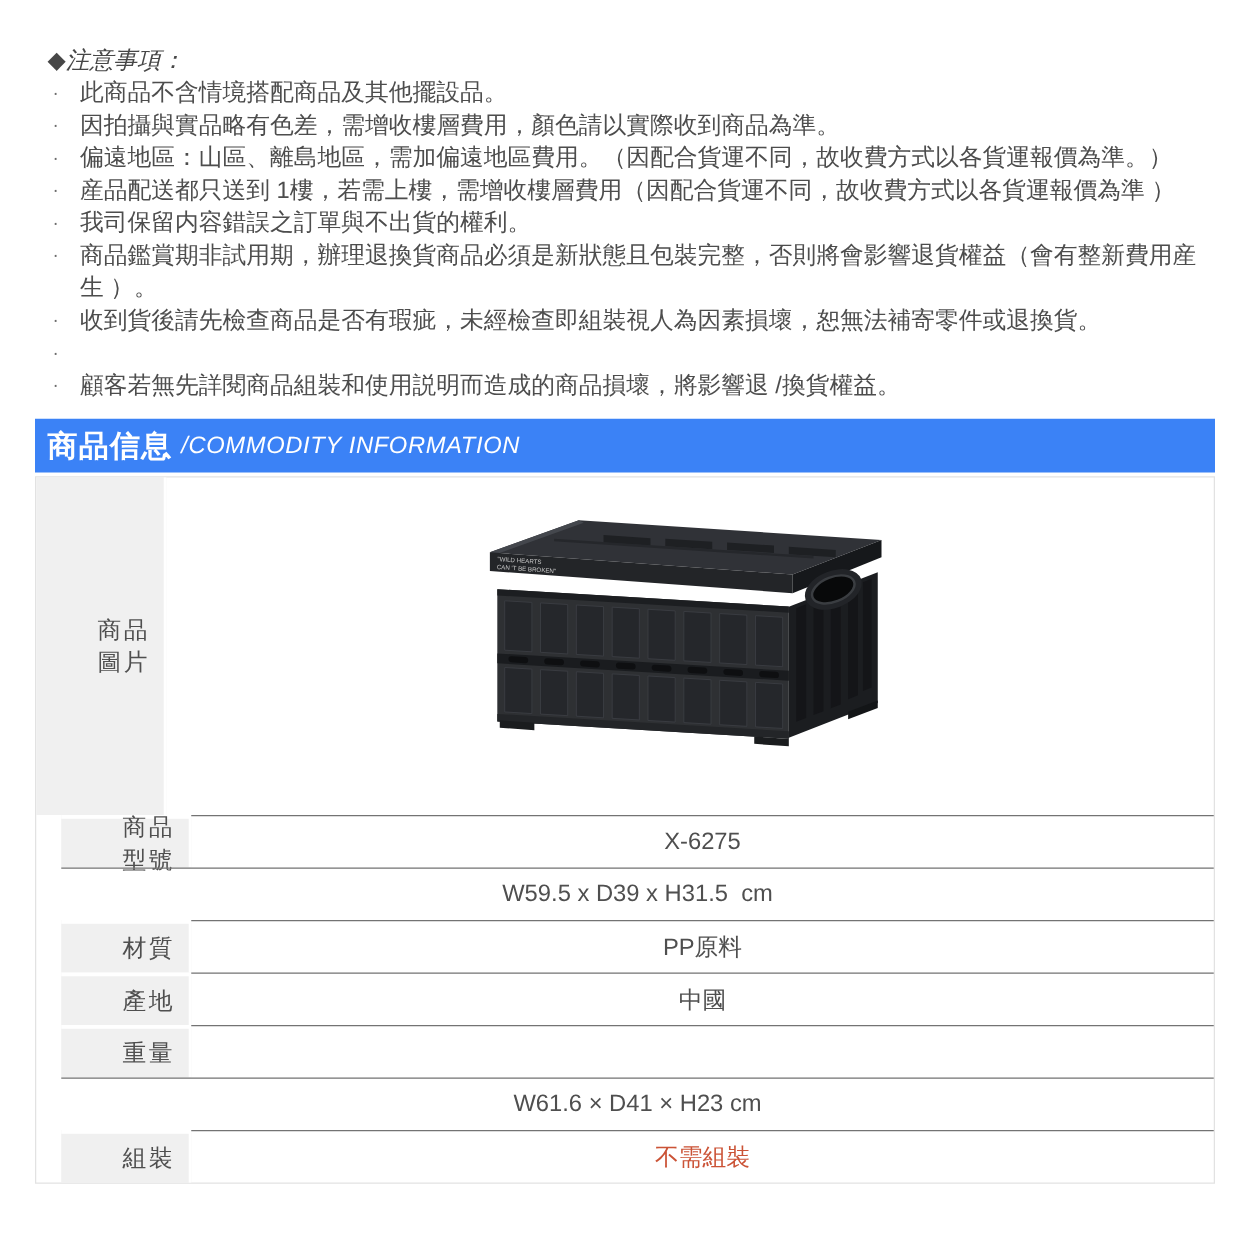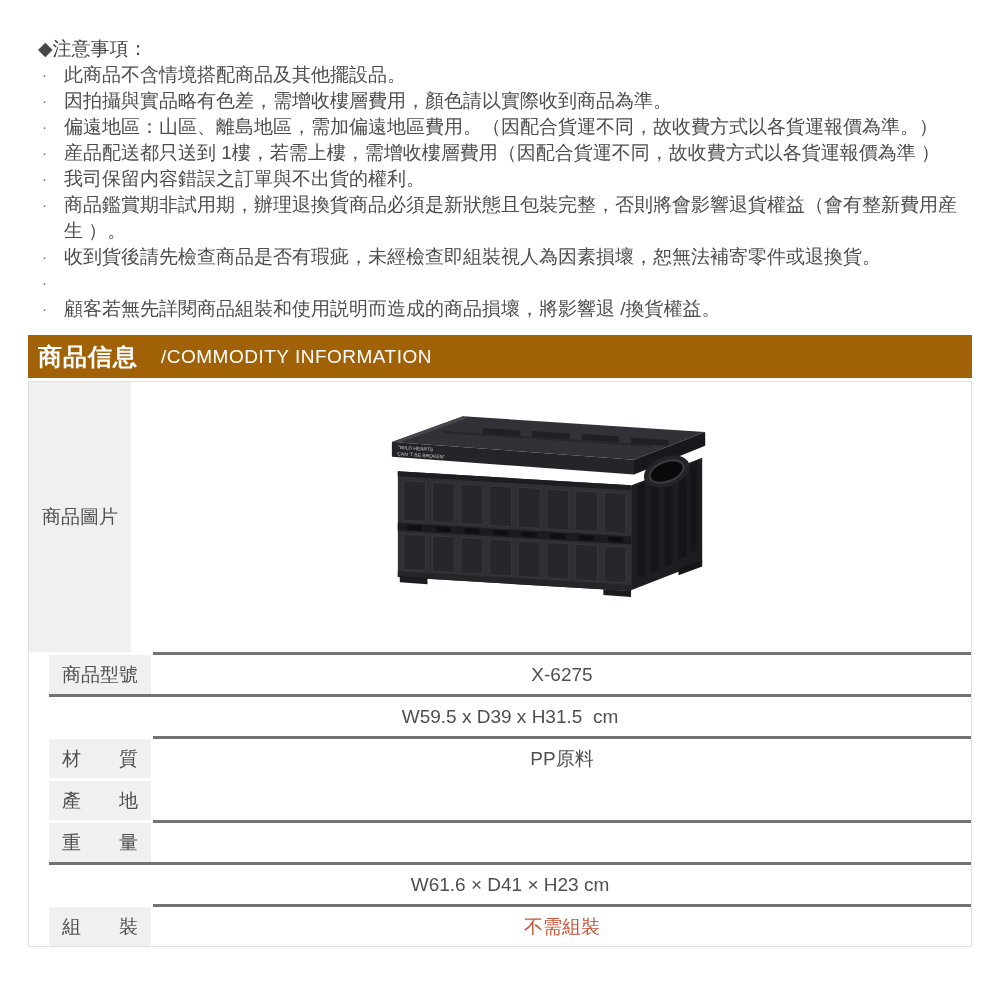--- a/index.html
+++ b/index.html
@@ -6,52 +6,52 @@
   body{
     width:1000px;height:1000px;overflow:hidden;
     font-family:"Liberation Sans","DejaVu Sans",sans-serif;
     color:#4d4d4d;
     -webkit-font-smoothing:antialiased;
   }
   .page{padding:36px 28px 0 28px;}
 
   
   .notice{padding-left:10px;}
-  .notice-title{font-size:19px;line-height:26px;color:#474747;}
+  .notice-title{font-size:19px;line-height:26px;color:#474747;font-style:italic;}
   .notice-list{list-style:none;margin:0;padding:0;}
   .notice-list li{display:flex;font-size:19px;line-height:26px;color:#4d4d4d;}
   .bullet{width:22px;flex:0 0 22px;text-align:left;padding-left:4px;color:#6a6a6a;font-size:15px;line-height:26px;}
   .nt{white-space:pre-wrap;}
   .notice-footnote{font-size:19px;line-height:26px;color:#4d4d4d;white-space:pre-wrap;}
 
   
   .info{margin-top:13px;}
   .info-header{
-    height:43px;background:#a16207;color:#ffffff;
+    height:43px;background:#3b82f6;color:#ffffff;
     display:flex;align-items:center;padding-left:10px;box-sizing:border-box;
     margin-bottom:3px;
   }
   .info-header .zh{font-size:24px;font-weight:bold;letter-spacing:1px;}
-  .info-header .en{font-size:19px;margin-left:23px;letter-spacing:0.5px;}
+  .info-header .en{font-size:19px;margin-left:7px;letter-spacing:0.5px;font-style:italic;}
 
   
   .info-table{border:1px solid #e2e2e2;box-sizing:border-box;background:#ffffff;}
   .trow{display:flex;align-items:stretch;}
   .tlabel{
     flex:0 0 76px;width:76px;padding:0 13px;background:#f0f0f0;
     display:flex;align-items:center;font-size:19px;color:#4f4f4f;
     text-align:justify;text-align-last:justify;
     border-right:2px solid #ffffff;box-sizing:content-box;
   }
-  .tlabel span{width:100%;text-align:justify;text-align-last:justify;display:inline-block;}
+  .tlabel span{width:100%;text-align:justify;text-align-last:justify;display:inline-block;margin-left:36px;}
   .tvalue{
     flex:1;display:flex;align-items:center;justify-content:center;
     font-size:19px;color:#4f4f4f;white-space:pre-wrap;
   }
-  .trow.spec .tvalue{border-top:3px solid #737373;}
+  .trow.spec .tvalue{border-top:1px solid #737373;}
   .trow.spec .tlabel{border-top:3px solid #ffffff;}
   .trow.spec{height:42px;padding-left:20px;}
   .trow.image-row{height:270px;}
   .image-cell{justify-content:center;align-items:center;}
   .swatch{display:inline-block;width:21px;height:24px;margin-right:9px;vertical-align:middle;}
 </style>
 </head>
 <body>
 
 <div class="page">
@@ -211,20 +211,21 @@
           <div class="trow spec">
             <div class="tlabel">
               <span>材質</span>
             </div>
             <div class="tvalue"><span>PP原料</span></div>
           </div>
           <div class="trow spec">
             <div class="tlabel">
               <span>產地</span>
             </div>
+            <div class="tvalue"><span>中國</span></div>
           </div>
           <div class="trow spec">
             <div class="tlabel">
               <span>重量</span>
             </div>
             <div class="tvalue"><span></span></div>
           </div>
           <div class="trow spec">
             <div class="tvalue"><span>W61.6 × D41 × H23 cm</span></div>
           </div>

